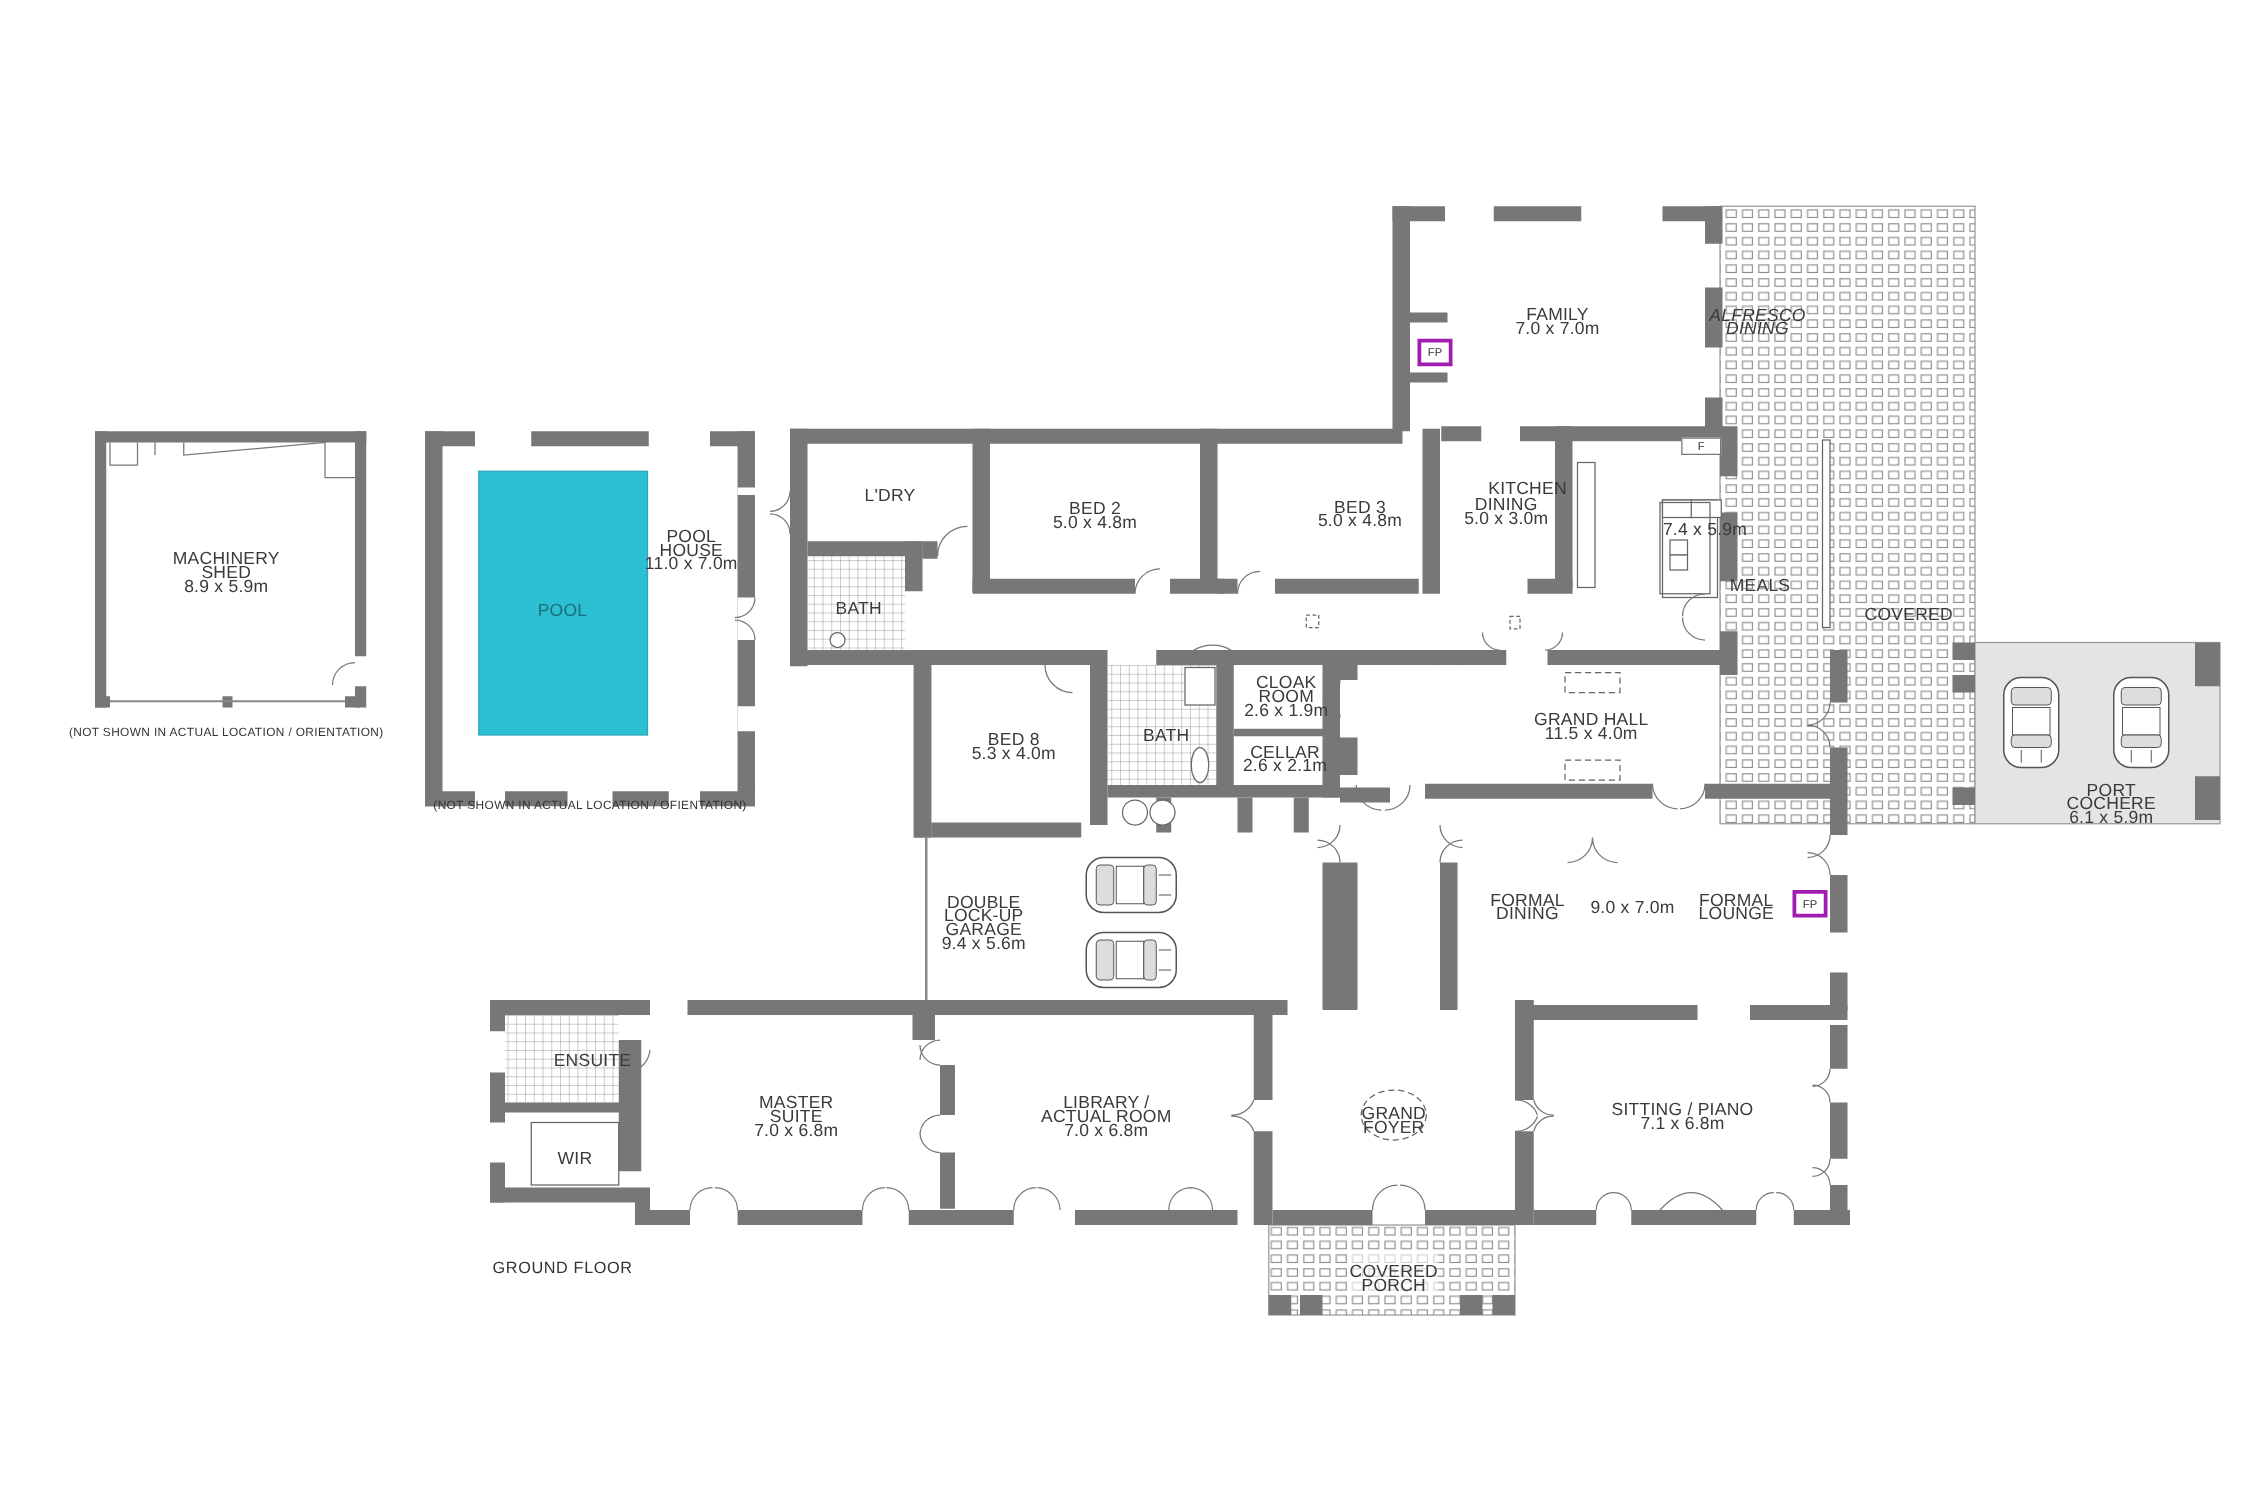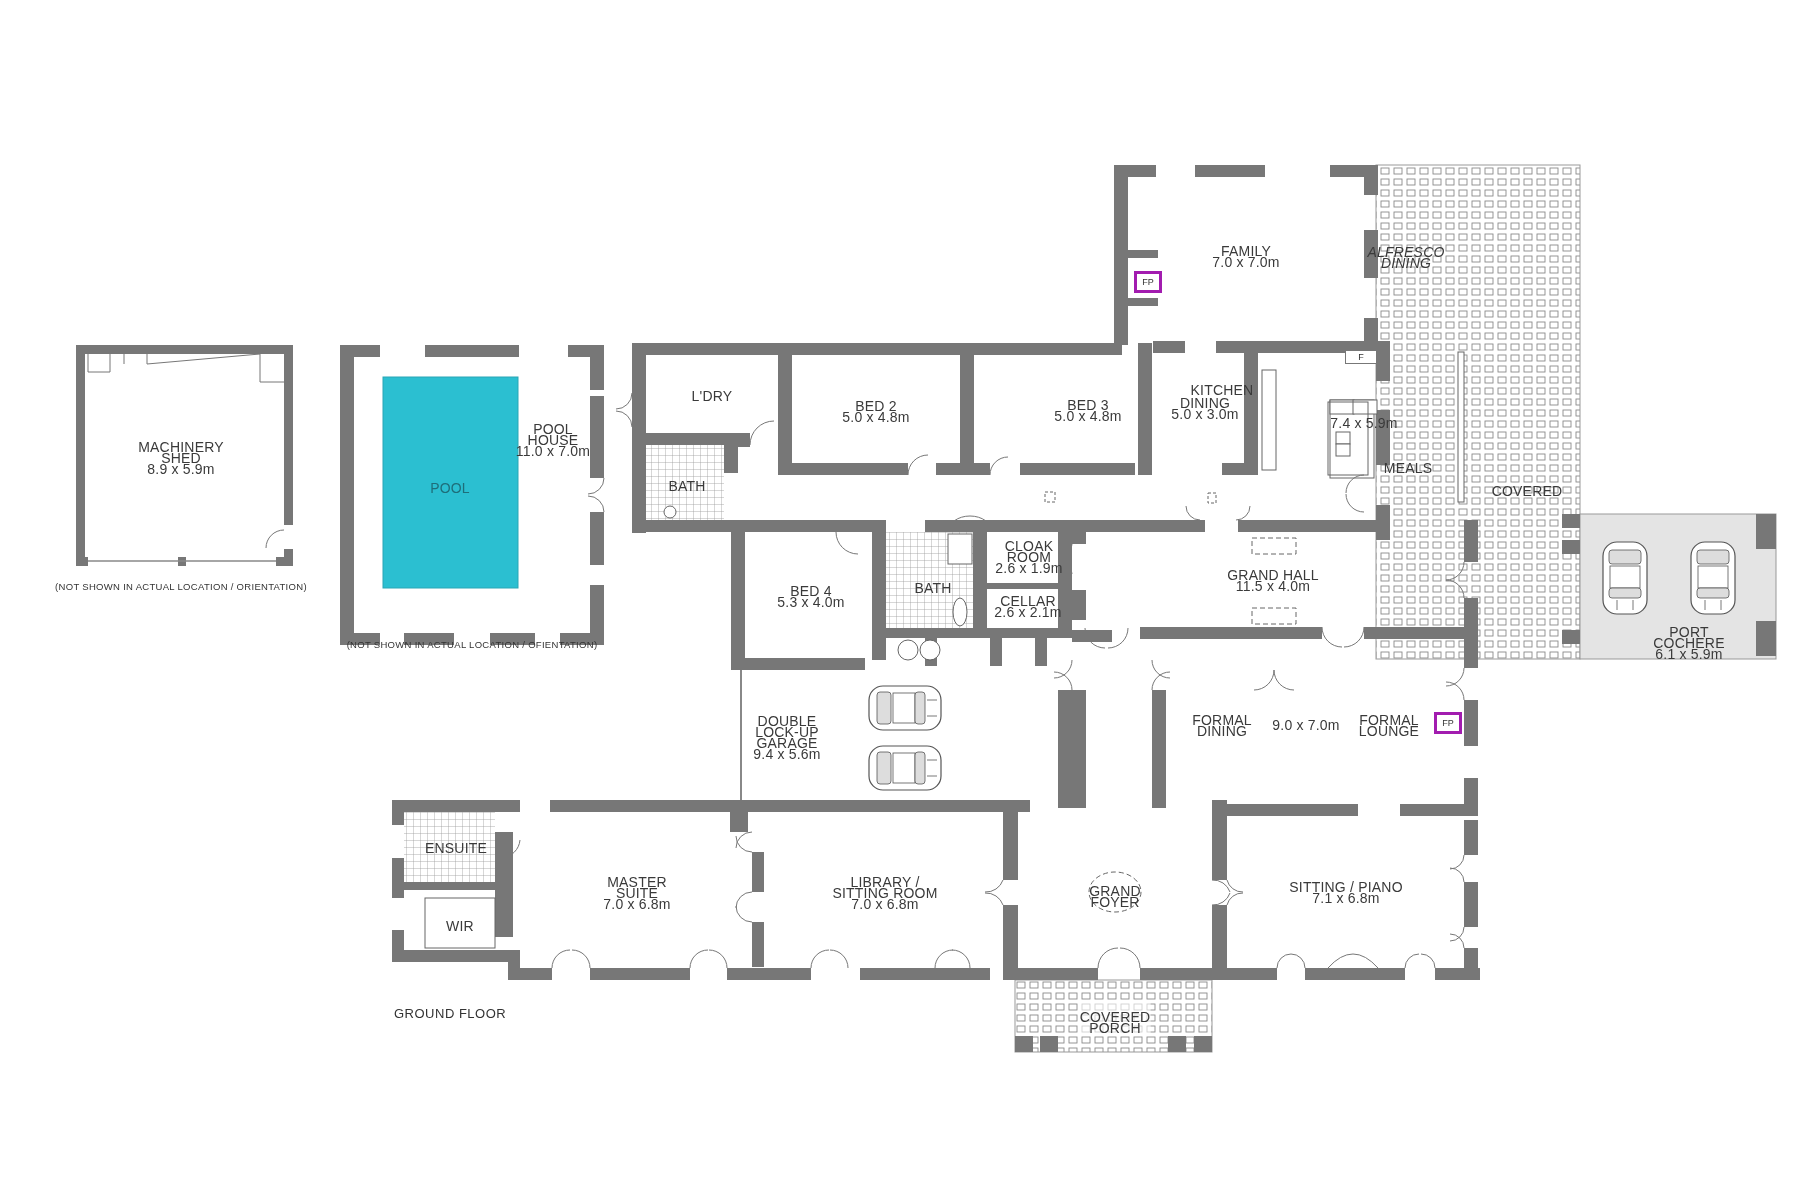--- a/index.html
+++ b/index.html
@@ -322,21 +322,21 @@
 </div>
 <div class="lbl" style="left:1527px;top:486px;">
   <span>COVERED</span>
 </div>
 <div class="lbl" style="left:1678px;top:643px;margin-left:11px;">
   <span>PORT COCHERE</span>
   <span class="dim">6.1 x 5.9m</span>
 </div>
 
 <div class="lbl" style="left:811px;top:597px;">
-  <span>BED 4</span>
+  <span>BED 8</span>
   <span class="dim">5.3 x 4.0m</span>
 </div>
 <div class="lbl" style="left:933px;top:583px;">
   <span>BATH</span>
 </div>
 <div class="lbl" style="left:1029px;top:557px;">
   <span>CLOAK
 ROOM</span>
   <span class="dim">2.6 x 1.9m</span>
 </div>
@@ -370,34 +370,34 @@
 </div>
 <div class="lbl" style="left:1306px;top:720px;">
   <span>9.0 x 7.0m</span>
 </div>
 <div class="lbl" style="left:1389px;top:720px;">
   <span>FORMAL
 LOUNGE</span>
 </div>
 <div class="fp" style="left:1434px;top:712px;">FP</div>
 
-<div class="lbl" style="left:456px;top:843px;">
+<div class="lbl" style="left:474px;top:843px;">
   <span>ENSUITE</span>
 </div>
 <div class="lbl" style="left:460px;top:921px;">
   <span>WIR</span>
 </div>
 <div class="lbl" style="left:637px;top:893px;">
   <span>MASTER
 SUITE</span>
   <span class="dim">7.0 x 6.8m</span>
 </div>
 <div class="lbl" style="left:885px;top:893px;">
   <span>LIBRARY /
-SITTING ROOM</span>
+ACTUAL ROOM</span>
   <span class="dim">7.0 x 6.8m</span>
 </div>
 <div class="lbl" style="left:1115px;top:891px;">
   <span>GRAND
 FOYER</span>
 </div>
 <div class="lbl" style="left:1346px;top:893px;">
   <span>SITTING / PIANO</span>
   <span class="dim">7.1 x 6.8m</span>
 </div>

